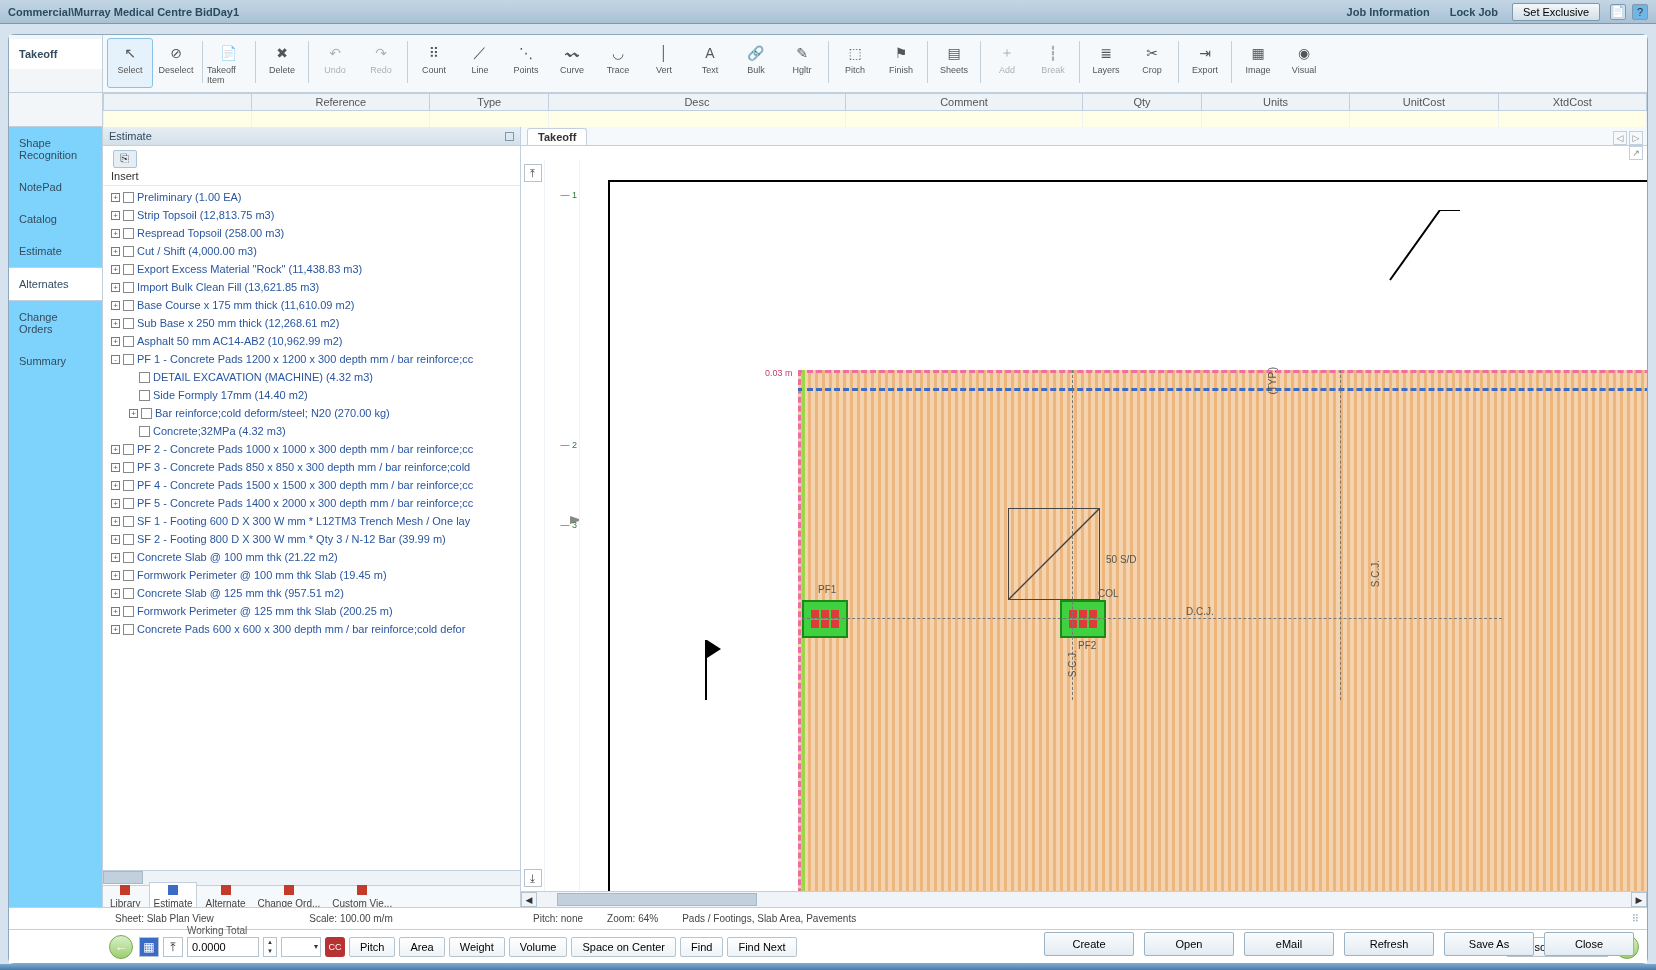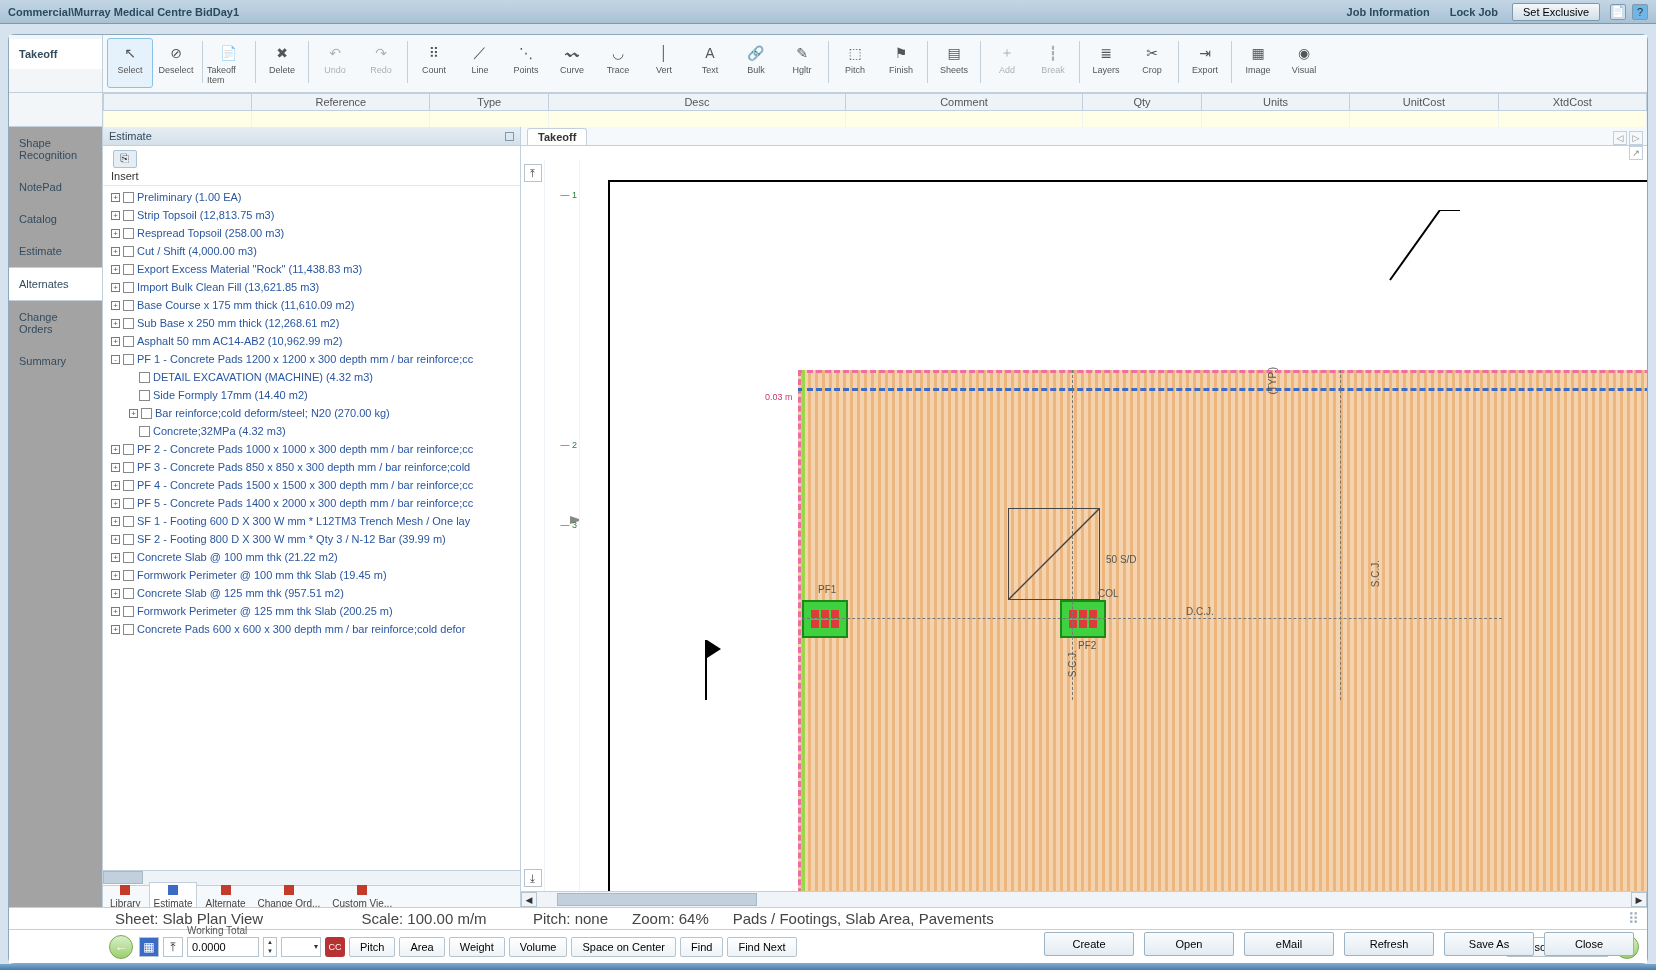--- a/index.html
+++ b/index.html
@@ -56,21 +56,21 @@
     width:46px; height:50px; display:flex; flex-direction:column; align-items:center;
     justify-content:flex-start; gap:2px; font-size:9px; color:#555; cursor:pointer;
     border:1px solid transparent; padding-top:4px;
   }
   .tool.sel { border:1px solid #8ac1e6; background:#e5f2fb; border-radius:3px;}
   .tool.disabled { opacity:.45; }
   .tool .glyph { width:20px; height:20px; display:flex; align-items:center; justify-content:center; font-size:14px;}
   .tool-sep { width:1px; height:42px; background:#c1d0dc; margin:3px 3px 0 3px;}
   
   .left-nav {
-    width:94px; background:#a3a3a3; border-right:1px solid #c1d0dc;
+    width:94px; background:#7dd3fc; border-right:1px solid #c1d0dc;
     display:flex; flex-direction:column;
   }
   .left-nav .item { padding:10px 10px; color:#344b5e; font-size:11px; cursor:pointer;}
   .left-nav .item.active { background:#fff; border-top:1px solid #c1d0dc; border-bottom:1px solid #c1d0dc;}
   .content-row { flex:1; display:flex; min-height:0;}
 
   
   .gridhdr {
     display:flex; height:34px; background:#fff; border-bottom:1px solid #c1d0dc;
   }
@@ -159,21 +159,21 @@
   .thin-dash-v { position:absolute; border-left:1px dashed #777; }
   .thin-dash-h { position:absolute; border-top:1px dashed #777; }
   .hscroll { height:16px; border-top:1px solid #c1d0dc; display:flex;}
   .hscroll .arrow { width:16px; border:1px solid #b6c4cf; background:#f0f4f8; display:flex; align-items:center;justify-content:center; font-size:9px;}
   .hscroll .track { flex:1; background:#f0f4f8; position:relative;}
   .hscroll .thumb { position:absolute; left:20px; width:200px; top:1px; bottom:1px; background:#c1d0dc; border:1px solid #a8b9c6;}
 
   
   .status1 {
     height:22px; display:flex; align-items:center; border-top:1px solid #c1d0dc;
-    font-size:15px; color:#444; background:#fff;
+    font-size:10px; color:#444; background:#fff;
   }
   .status1 .cell { padding:0 12px;}
   .status1 .cell.first { margin-left:0px; width:418px;}
   .status1 .dots { margin-left:auto; padding-right:6px; letter-spacing:2px; color:#9ab;}
   .controls {
     height:34px; display:flex; align-items:center; gap:6px; padding:0 8px;
     border-top:1px solid #c1d0dc; background:#fff;
   }
   .controls .grp { display:flex; align-items:center; gap:4px;}
   .ctl-btn {
@@ -567,21 +567,21 @@
             <div class="vtick" style="top:30px">— 1</div>
             <div class="vtick" style="top:280px">— 2</div>
             <div class="vslider" style="top:356px"></div>
             <div class="vtick" style="top:360px">— 3</div>
           </div>
           <div class="canvas">
             <div class="sheet-border"></div>
             <div class="hatch"></div>
             <div class="bluedash"></div>
             <div class="greendash-v"></div>
-            <div class="smalltxt" style="left:185px; top:232px">0.03 m</div>
+            <div class="smalltxt" style="left:185px; top:208px">0.03 m</div>
 
             <div class="pad" style="left:222px; top:440px">
               <div class="brick"></div>
                 <div class="brick"></div>
                 <div class="brick"></div>
                 <div class="brick"></div>
                 <div class="brick"></div>
                 <div class="brick"></div>
             </div>
             <div class="pad" style="left:480px; top:440px">

